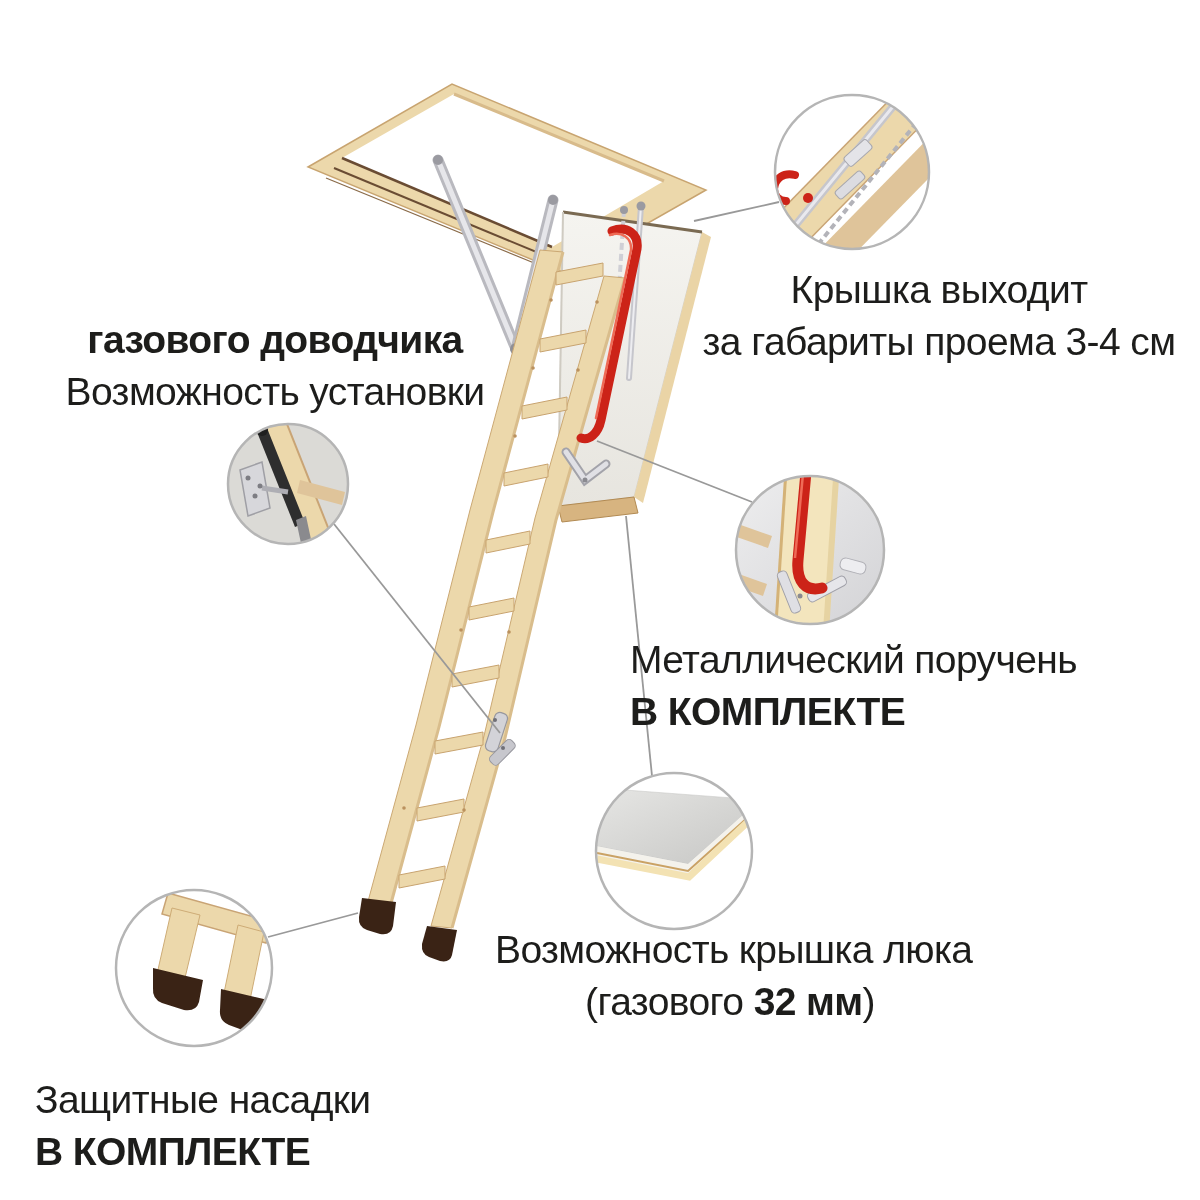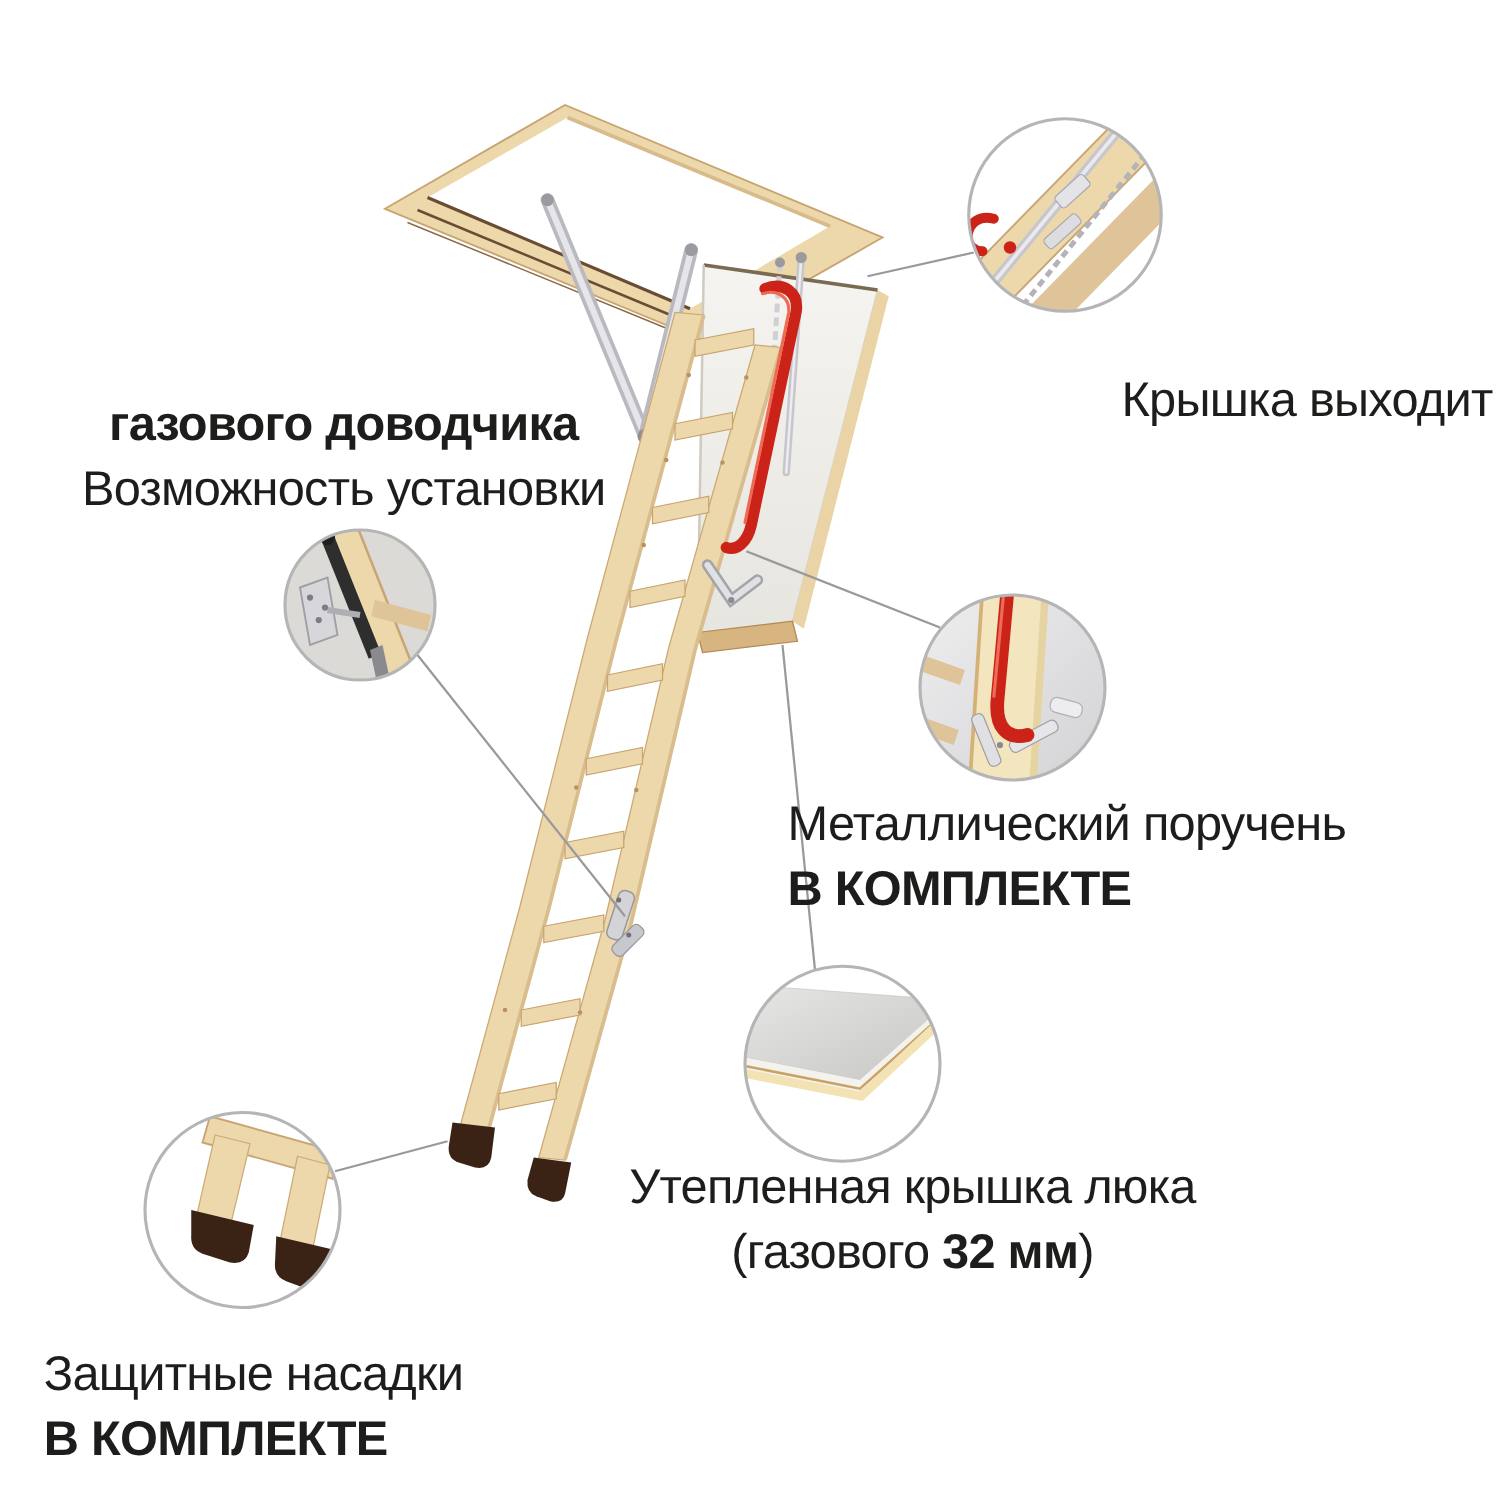--- a/index.html
+++ b/index.html
@@ -5,21 +5,21 @@
   html,body{margin:0;padding:0;background:#fff;}
   .stage{position:relative;width:1200px;height:1200px;overflow:hidden;
          background:var(--background,#ffffff);
          font-family:"Liberation Sans","DejaVu Sans",sans-serif;}
   .stage svg{position:absolute;left:0;top:0;}
   .lbl{position:absolute;color:var(--text,#1d1d1b);font-size:39px;line-height:52px;
        letter-spacing:-0.6px;}
   .lbl .ln{white-space:nowrap;}
   .lbl .b{font-weight:bold;}
   #lbl-gas{left:30px;top:314px;width:490px;text-align:center;}
-  #lbl-lid{left:684px;top:264px;width:510px;text-align:right;margin-top:31px;}
+  #lbl-lid{left:684px;top:264px;width:510px;text-align:center;}
   #lbl-handrail{left:630px;top:634px;width:500px;text-align:left;}
   #lbl-insulated{left:495px;top:924px;width:470px;text-align:center;}
   #lbl-caps{left:35px;top:1074px;width:370px;text-align:left;}
 
   
   .c-wood{fill:var(--wood-light,#ecd8ab);}
   .c-woodmid{fill:var(--wood-mid,#dfc49a);}
   .c-woodedge{stroke:var(--wood-edge,#c9a475);}
   .c-red{stroke:var(--handrail-red,#cc2318);fill:none;}
   .c-redfill{fill:var(--handrail-red,#cc2318);}
@@ -248,29 +248,30 @@
   </g>
 </svg>
 
   <div class="lbl" id="lbl-gas">
     <div class="ln b">газового доводчика</div>
     <div class="ln">Возможность установки</div>
   </div>
 
   <div class="lbl" id="lbl-lid">
     <div class="ln">Крышка выходит</div>
+    <div class="ln">за габариты проема 3-4 см</div>
   </div>
 
   <div class="lbl" id="lbl-handrail">
     <div class="ln">Металлический поручень</div>
     <div class="ln b">В КОМПЛЕКТЕ</div>
   </div>
 
   <div class="lbl" id="lbl-insulated">
-    <div class="ln">Утепленная крышка люка</div>
+    <div class="ln">Возможность крышка люка</div>
     <div class="ln"><span>(газового </span><span class="b">32 мм</span><span>)</span></div>
   </div>
 
   <div class="lbl" id="lbl-caps">
     <div class="ln">Защитные насадки</div>
     <div class="ln b">В КОМПЛЕКТЕ</div>
   </div>
 
 </div>
 

